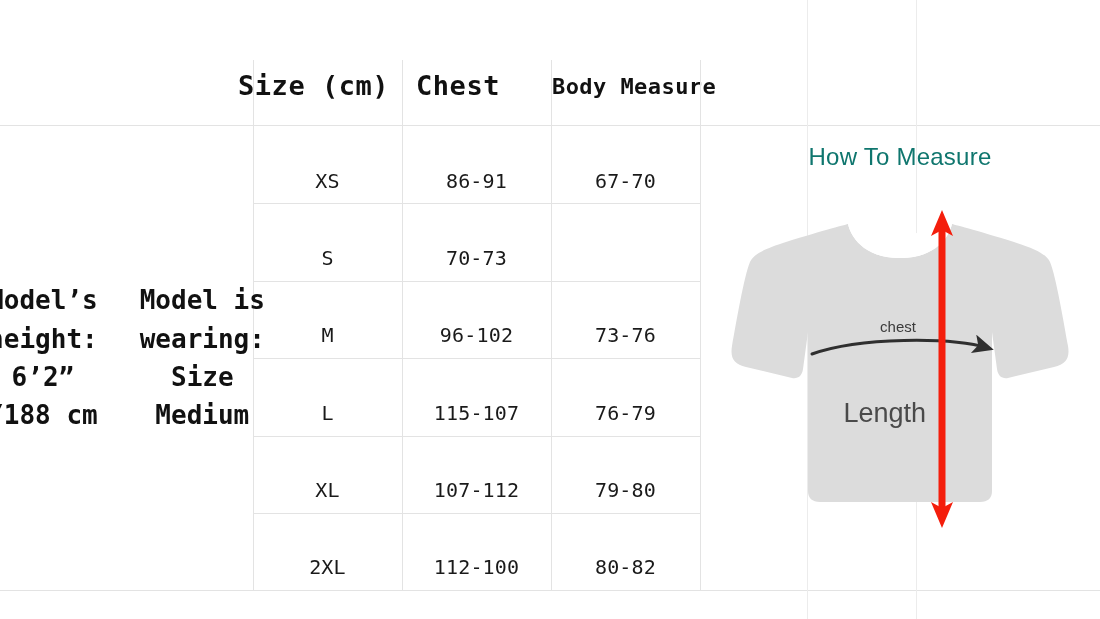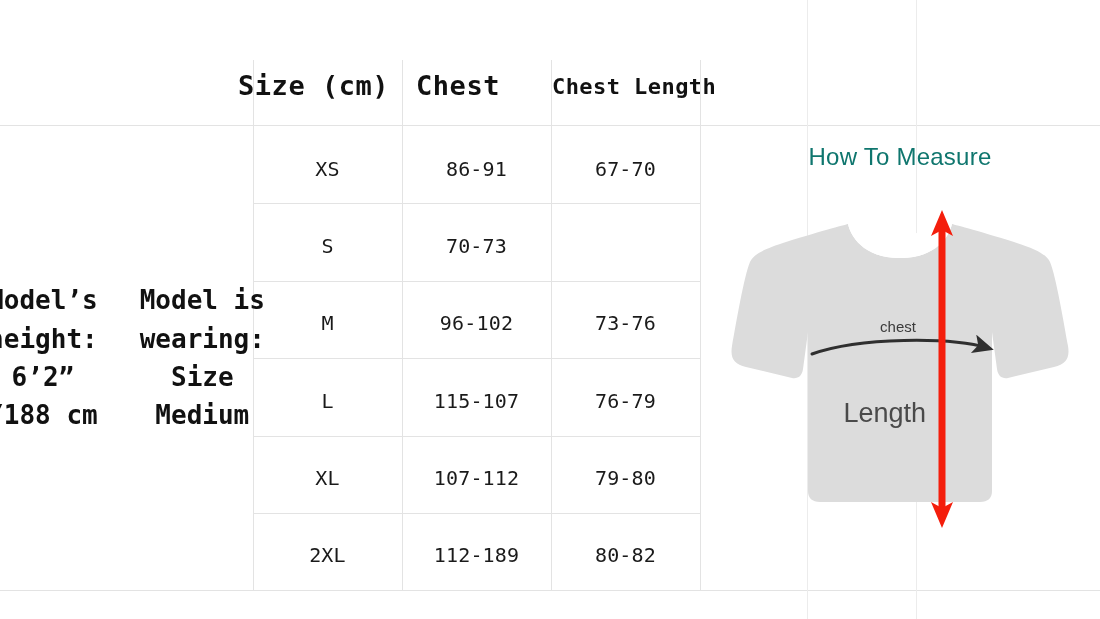--- a/index.html
+++ b/index.html
@@ -80,21 +80,21 @@
     line-height: 1.48;
     color: #111111;
     padding: 0 6px;
     box-sizing: border-box;
   }
 
   
   #size-table {
     position: absolute;
     left: 253px;
-    top: 130px;
+    top: 142px;
     width: 447px;
     height: 464px;
   }
   .trow {
     position: absolute;
     left: 0;
     width: 447px;
     height: 77.33px;
     display: flex;
   }
@@ -149,21 +149,21 @@
     font-size: 27px;
     fill: #4a4a4a;
   }
 </style>
 </head>
 <body>
 
 <div id="header-row">
   <div class="hdr-cell" id="hdr-size">Size (cm)</div>
   <div class="hdr-cell" id="hdr-chest">Chest</div>
-  <div class="hdr-cell" id="hdr-bodylength">Chest Length</div>
+  <div class="hdr-cell" id="hdr-bodylength">Body Measure</div>
 </div>
 
 <div class="gridline h" style="left:0;top:125px;width:1100px;"></div>
 <div class="gridline h" style="left:0;top:590px;width:1100px;"></div>
 
 <div class="gridline v" style="left:253px;top:60px;height:530px;"></div>
 <div class="gridline v" style="left:402px;top:60px;height:530px;"></div>
 <div class="gridline v" style="left:551px;top:60px;height:530px;"></div>
 <div class="gridline v" style="left:700px;top:60px;height:530px;"></div>
 <div class="gridline v faint" style="left:807px;top:0;height:619px;"></div>
@@ -200,21 +200,21 @@
     <div class="tcell c-chest">115-107</div>
     <div class="tcell c-length">76-79</div>
   </div>
   <div class="trow" style="top:309.33px;">
     <div class="tcell c-size">XL</div>
     <div class="tcell c-chest">107-112</div>
     <div class="tcell c-length">79-80</div>
   </div>
   <div class="trow" style="top:386.66px;">
     <div class="tcell c-size">2XL</div>
-    <div class="tcell c-chest">112-189</div>
+    <div class="tcell c-chest">112-100</div>
     <div class="tcell c-length">80-82</div>
   </div>
 </div>
 
 <div id="measure-panel">
   <div id="measure-title">How To Measure</div>
 
   <svg id="shirt-svg" viewBox="0 0 360 330">
     <defs>
       <marker id="arrowhead-black" markerWidth="7" markerHeight="7" refX="5" refY="3.2" orient="auto">

